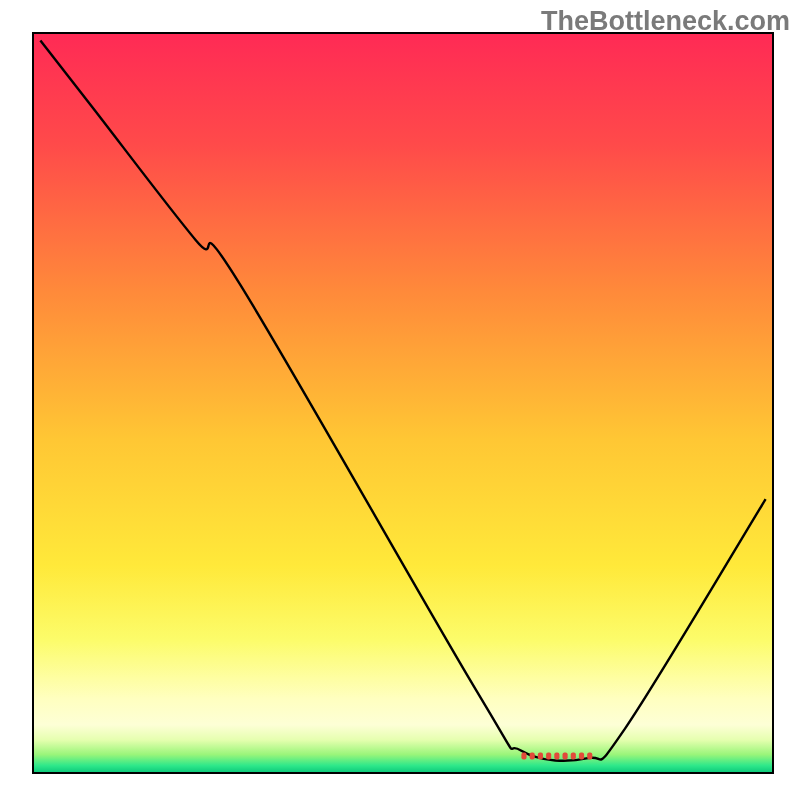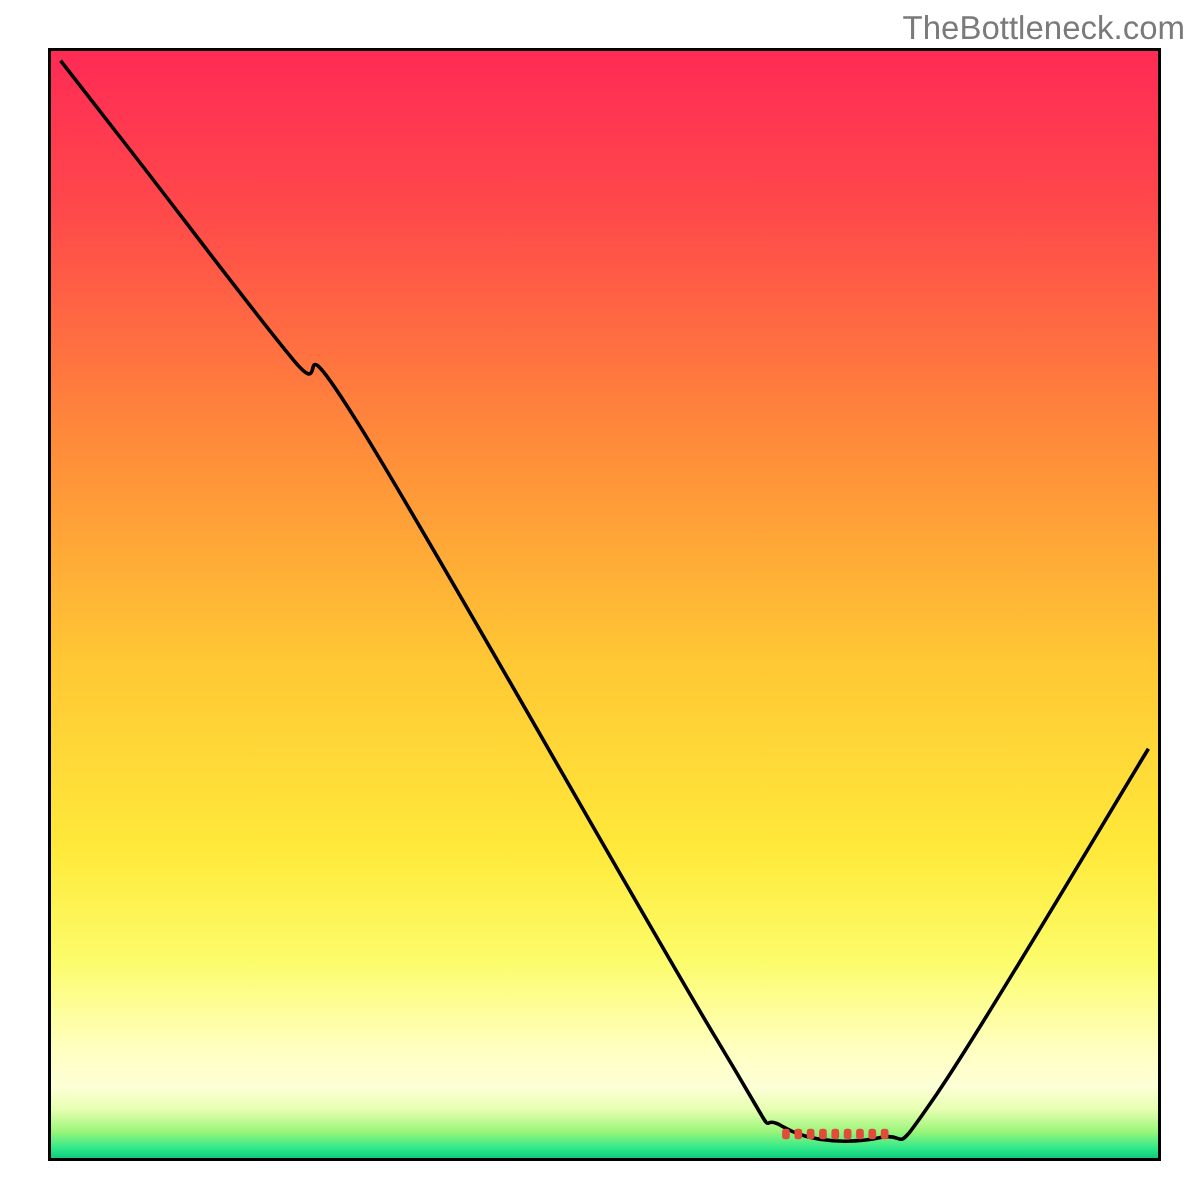--- a/index.html
+++ b/index.html
@@ -13,22 +13,22 @@
   .chart-container {
     position: relative;
     width: 800px;
     height: 800px;
     background: #ffffff;
   }
   .watermark {
     position: absolute;
     top: 6px;
     right: 10px;
-    font-size: 22px;
-    font-weight: normal;
+    font-size: 27px;
+    font-weight: bold;
     color: #7a7a7a;
     z-index: 10;
   }
   svg {
     display: block;
   }
 </style>
 </head>
 <body>
 

